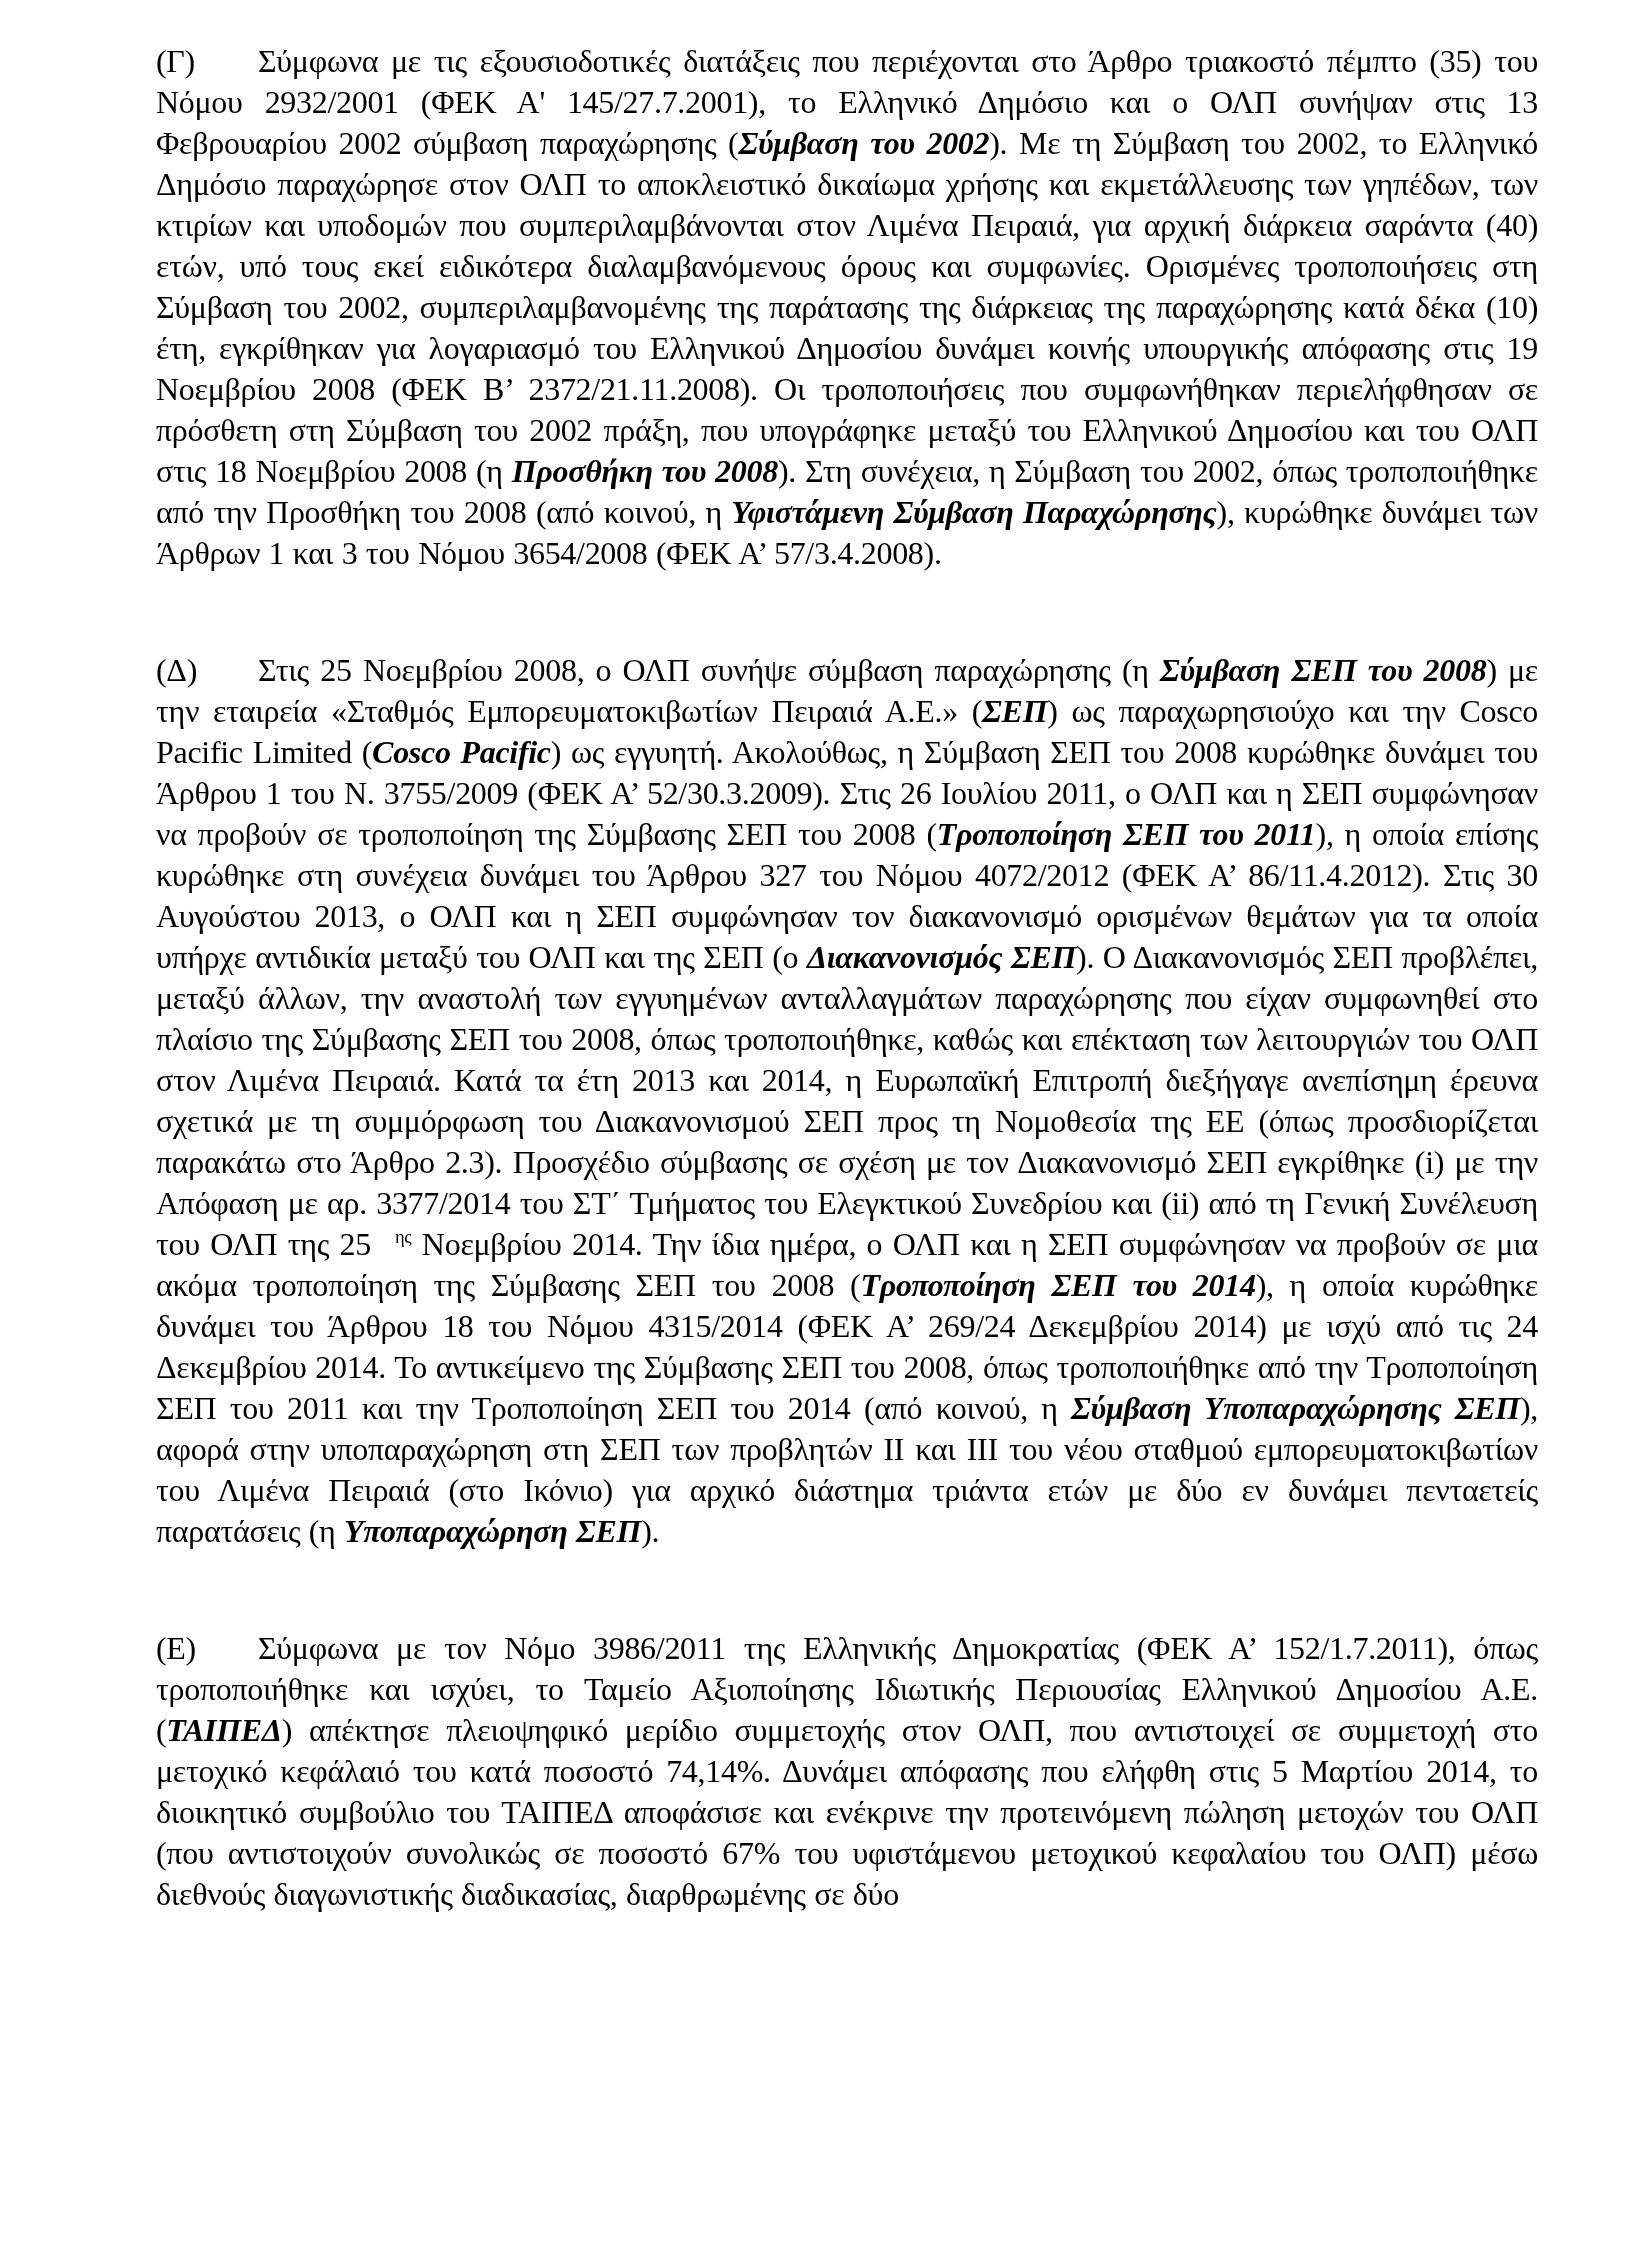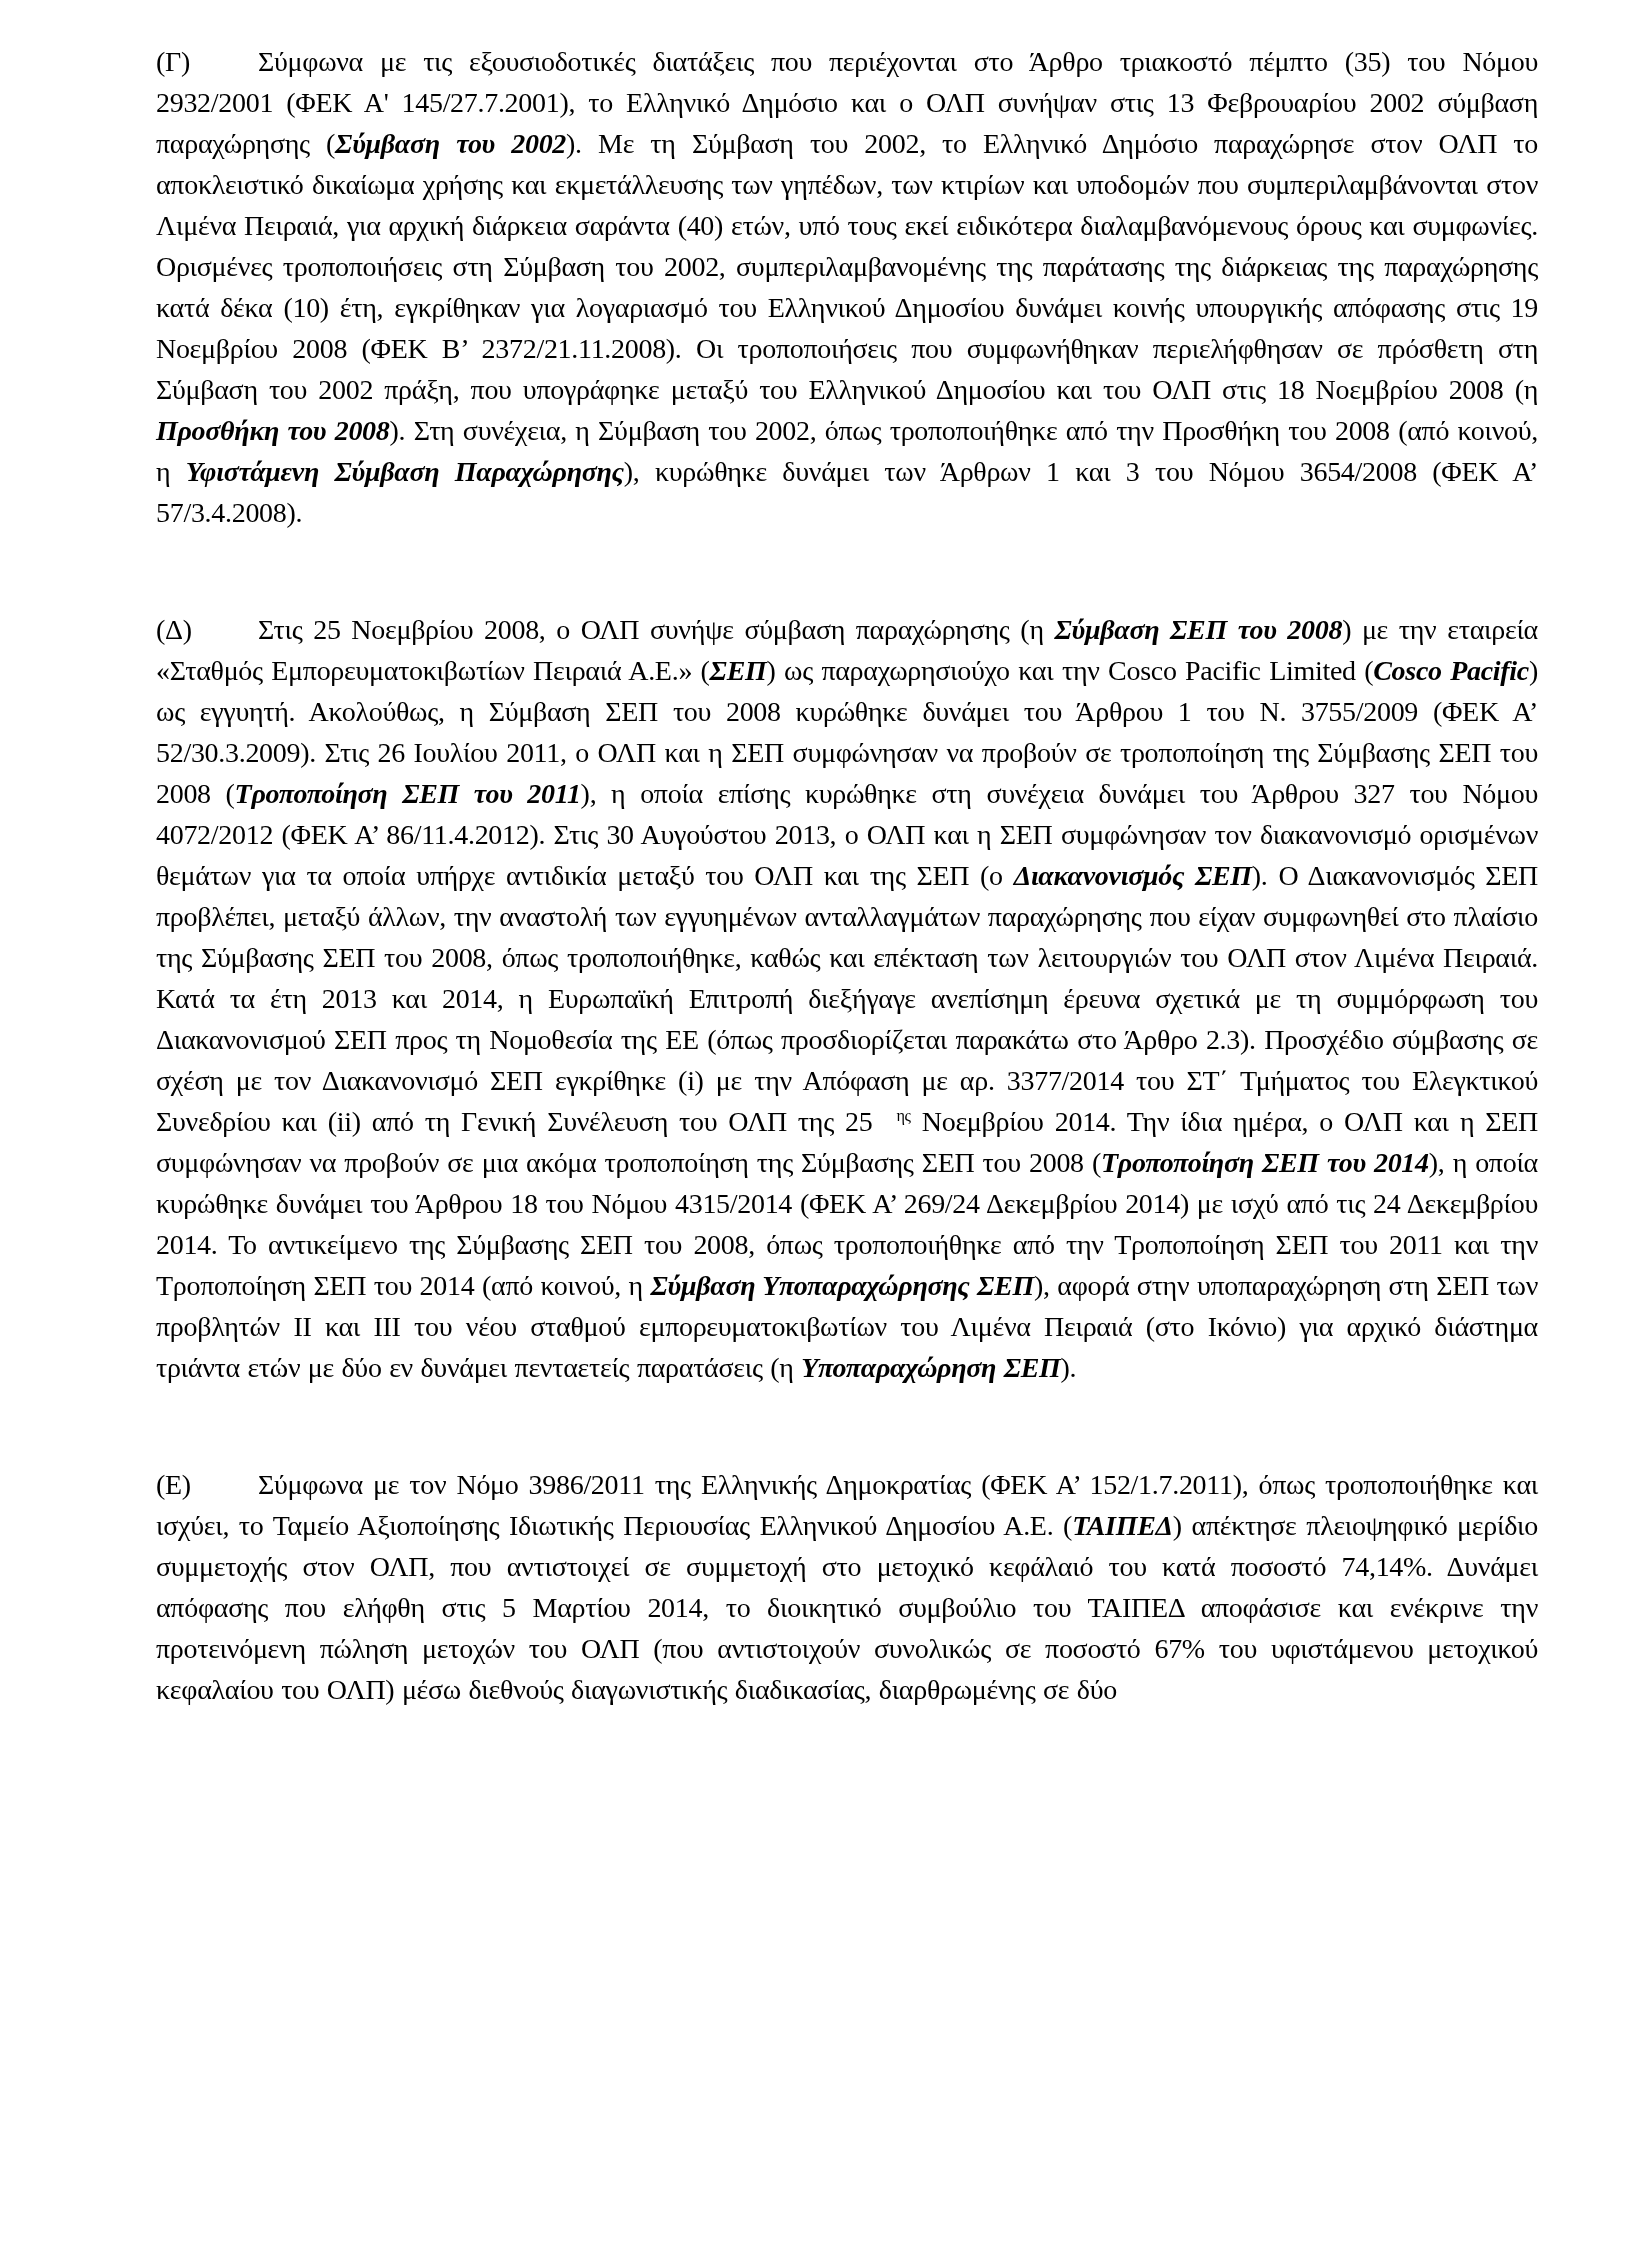--- a/index.html
+++ b/index.html
@@ -15,21 +15,21 @@
     background: #ffffff;
     color: #000000;
     overflow: hidden;
   }
   .doc-body {
     position: absolute;
     left: 156px;
     top: 41px;
     width: 1382px;
     font-family: "Liberation Serif", "DejaVu Serif", serif;
-    font-size: 28px;
+    font-size: 32px;
     line-height: 41px;
     letter-spacing: -0.3px;
     text-align: justify;
     word-spacing: 0.8px;
   }
   .para {
     margin: 0 0 76px 0;
     padding: 0;
   }
   .para:last-child {

